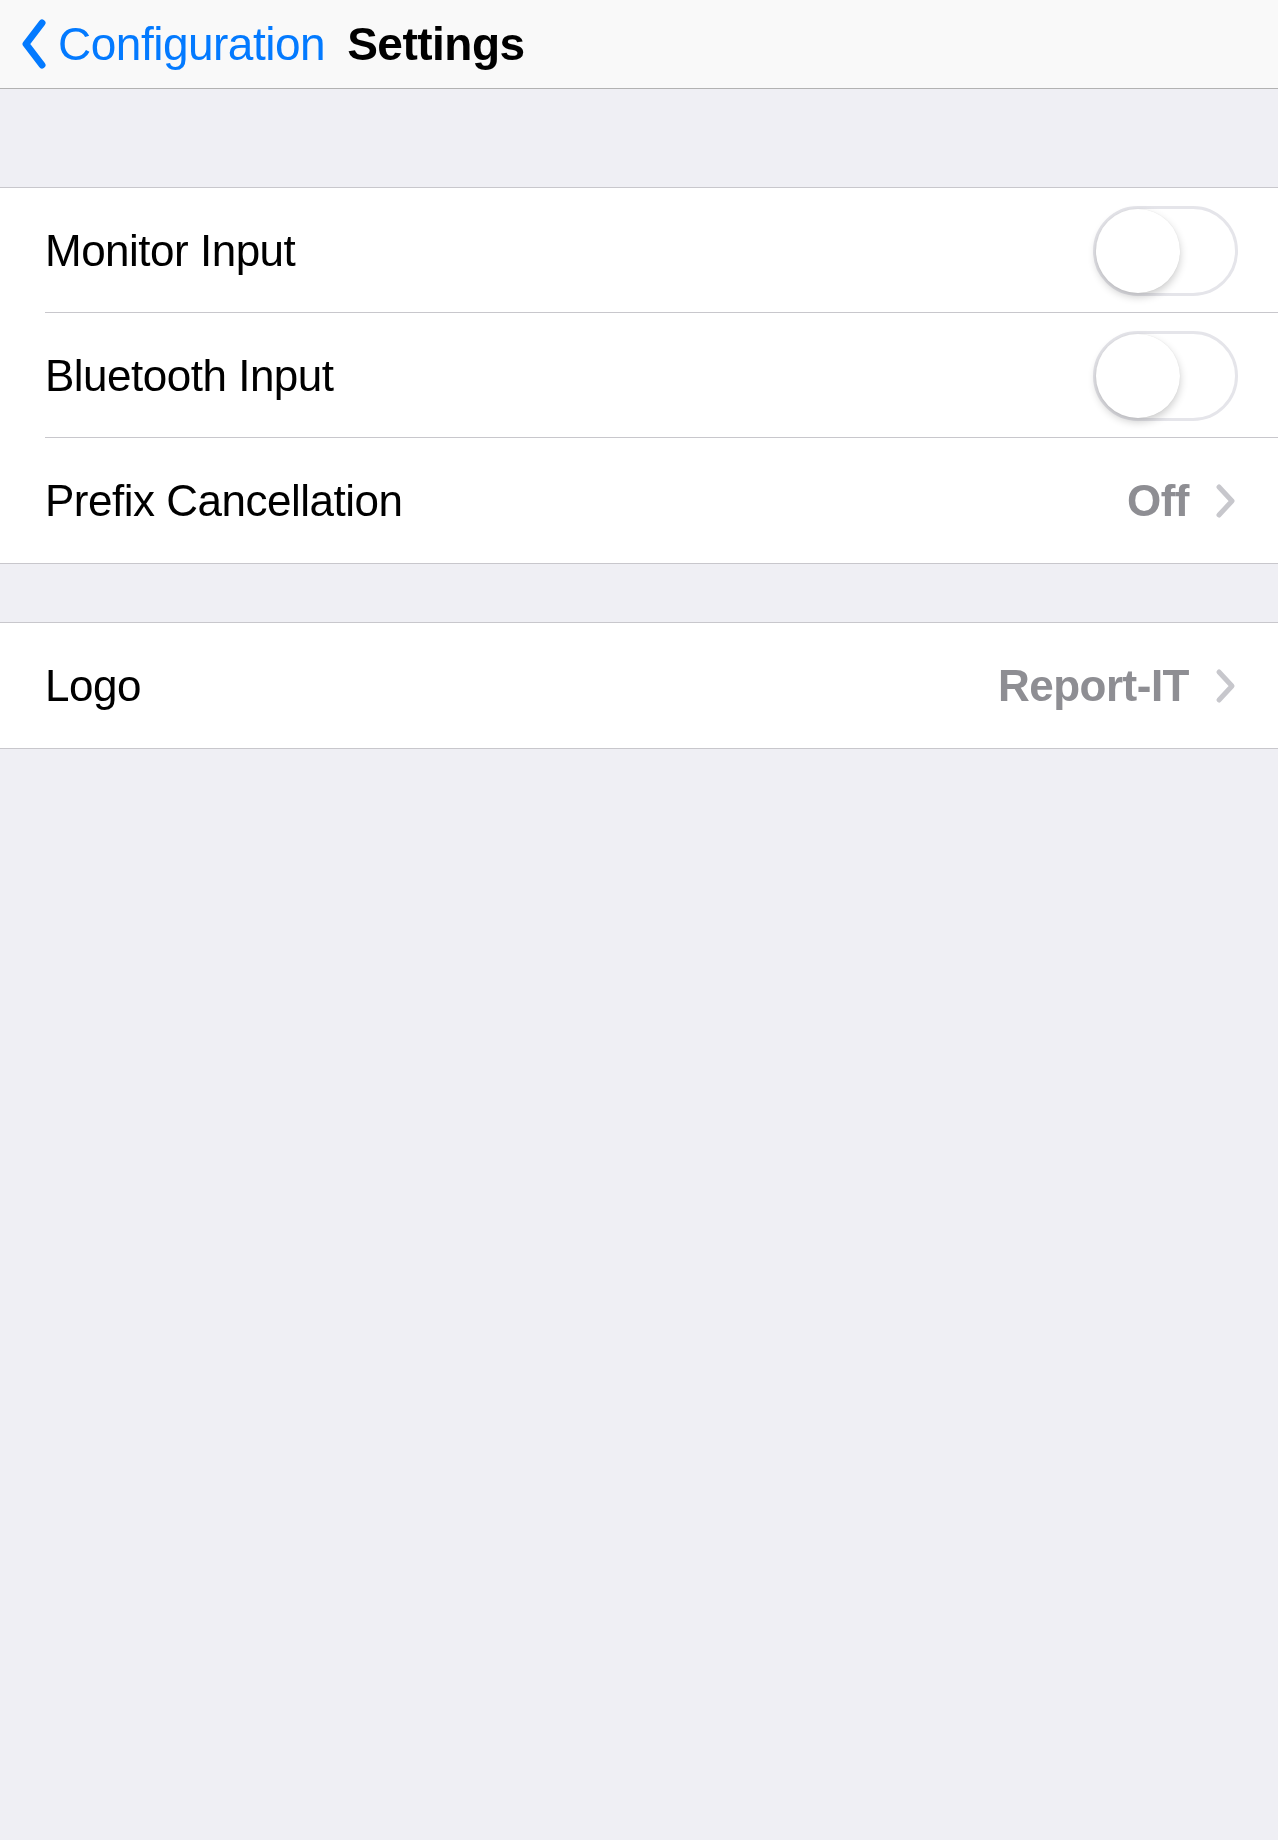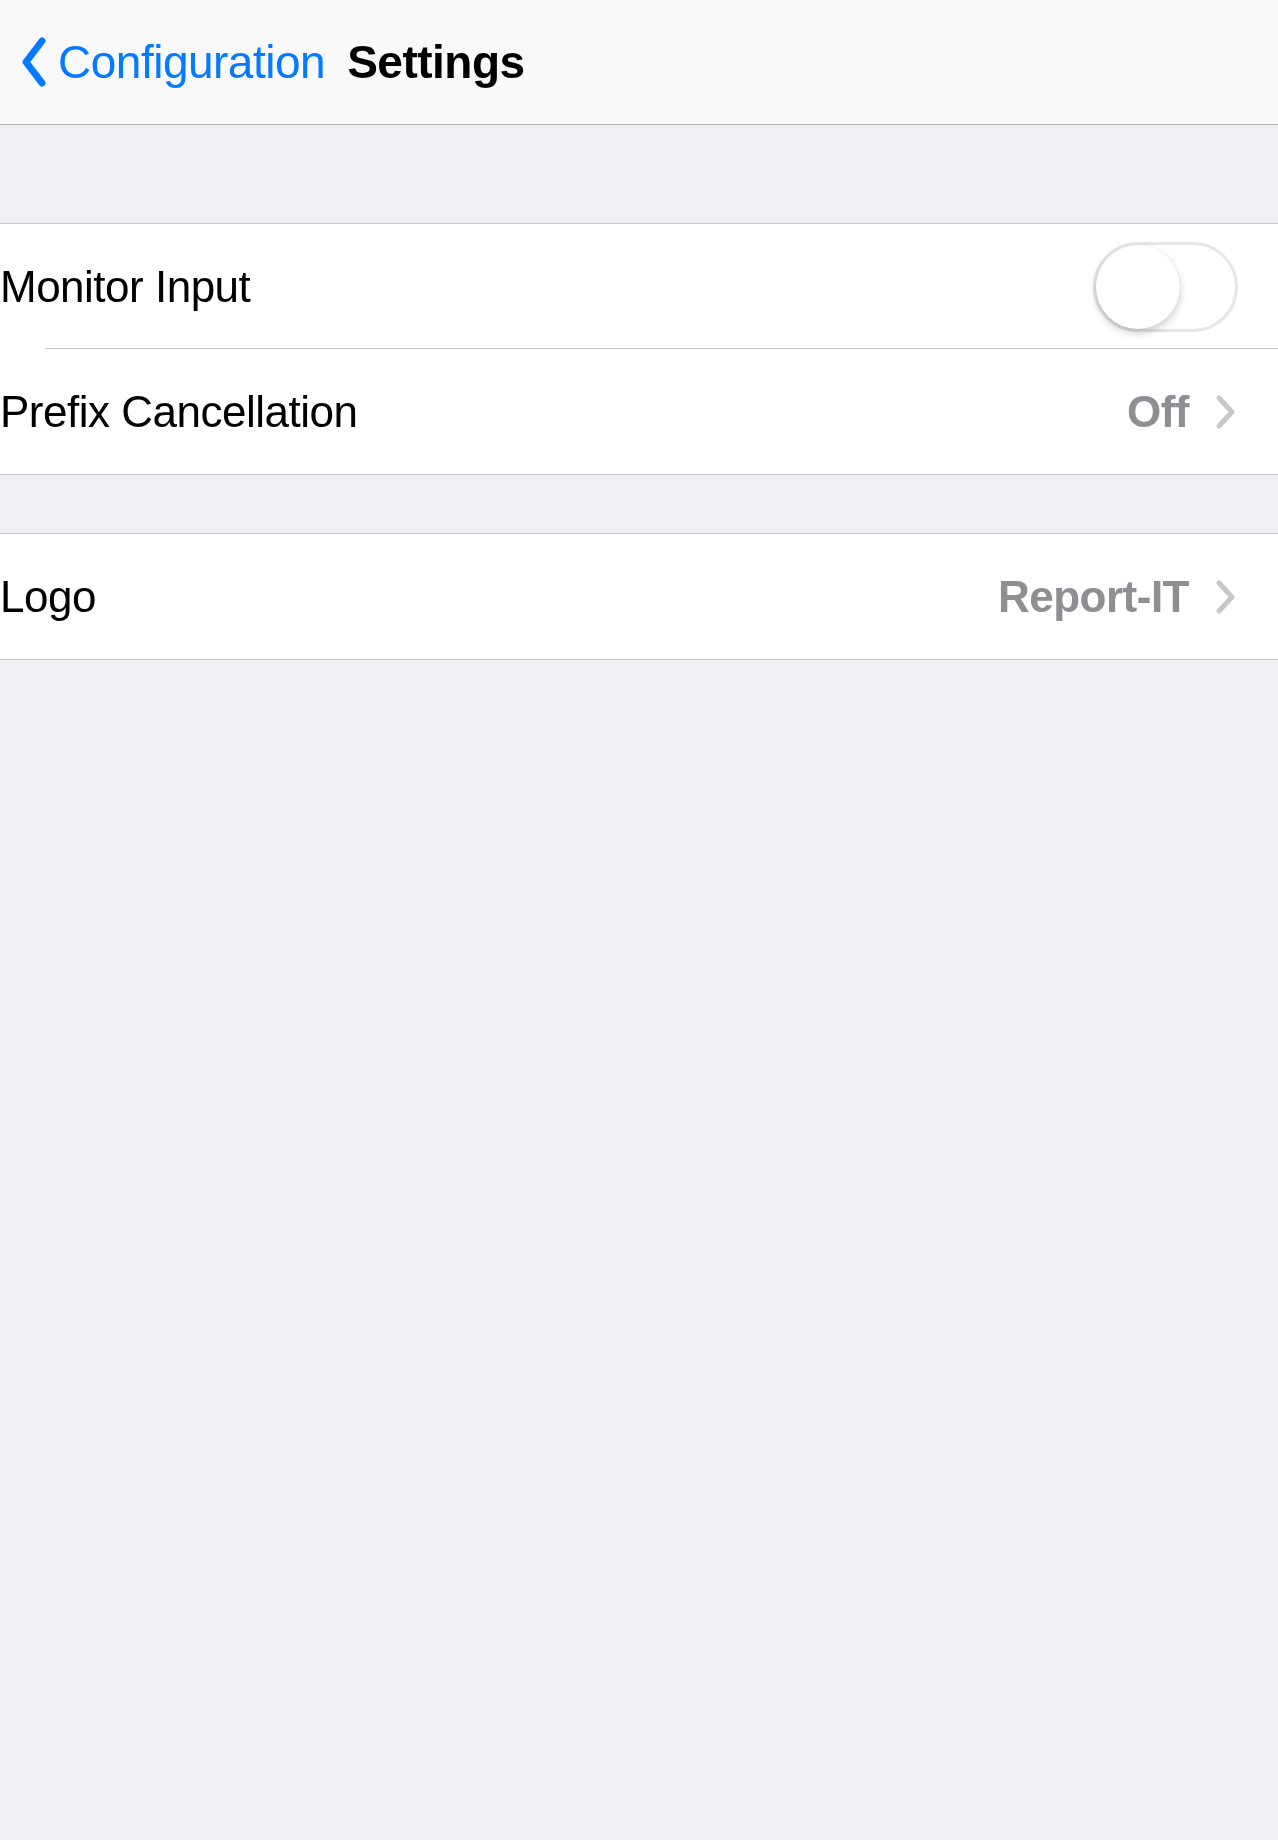--- a/index.html
+++ b/index.html
@@ -9,21 +9,21 @@
       -webkit-font-smoothing: antialiased;
     }
     body {
       font-family: -apple-system, "Helvetica Neue", Helvetica, Arial, sans-serif;
       background: #efeff4;
       width: 1278px;
       height: 1840px;
       overflow: hidden;
     }
     .nav-bar {
-      height: 125px;
+      height: 89px;
       background: #f9f9f9;
       border-bottom: 1px solid #b2b2b2;
       display: flex;
       align-items: center;
       position: relative;
       padding: 0 20px;
     }
     .back-button {
       display: flex;
       align-items: center;
@@ -63,20 +63,21 @@
     }
     .list {
       background: #fff;
       border-top: 1px solid #c8c7cc;
       border-bottom: 1px solid #c8c7cc;
     }
     .list-item {
       height: 125px;
       display: flex;
       align-items: center;
+      padding-left: 45px;
       padding-right: 40px;
       position: relative;
     }
     .list-item:not(:last-child)::after {
       content: "";
       position: absolute;
       bottom: 0;
       left: 45px;
       right: 0;
       height: 1px;
@@ -146,20 +147,26 @@
 
 <div class="list">
 
   <div class="list-item">
     <span class="item-label">Monitor Input</span>
     <div class="toggle">
       <div class="toggle-knob"></div>
     </div>
   </div>
 
+  <div class="list-item">
+    <span class="item-label">Bluetooth Input</span>
+    <div class="toggle">
+      <div class="toggle-knob"></div>
+    </div>
+  </div>
 
   <div class="list-item">
     <span class="item-label">Prefix Cancellation</span>
     <span class="item-value">Off</span>
     <span class="disclosure-chevron">
       <svg viewBox="0 0 22 36" fill="none" stroke="#c7c7cc" stroke-width="5" stroke-linecap="round" stroke-linejoin="round">
         <polyline points="4,4 17,18 4,32"></polyline>
       </svg>
     </span>
   </div>

